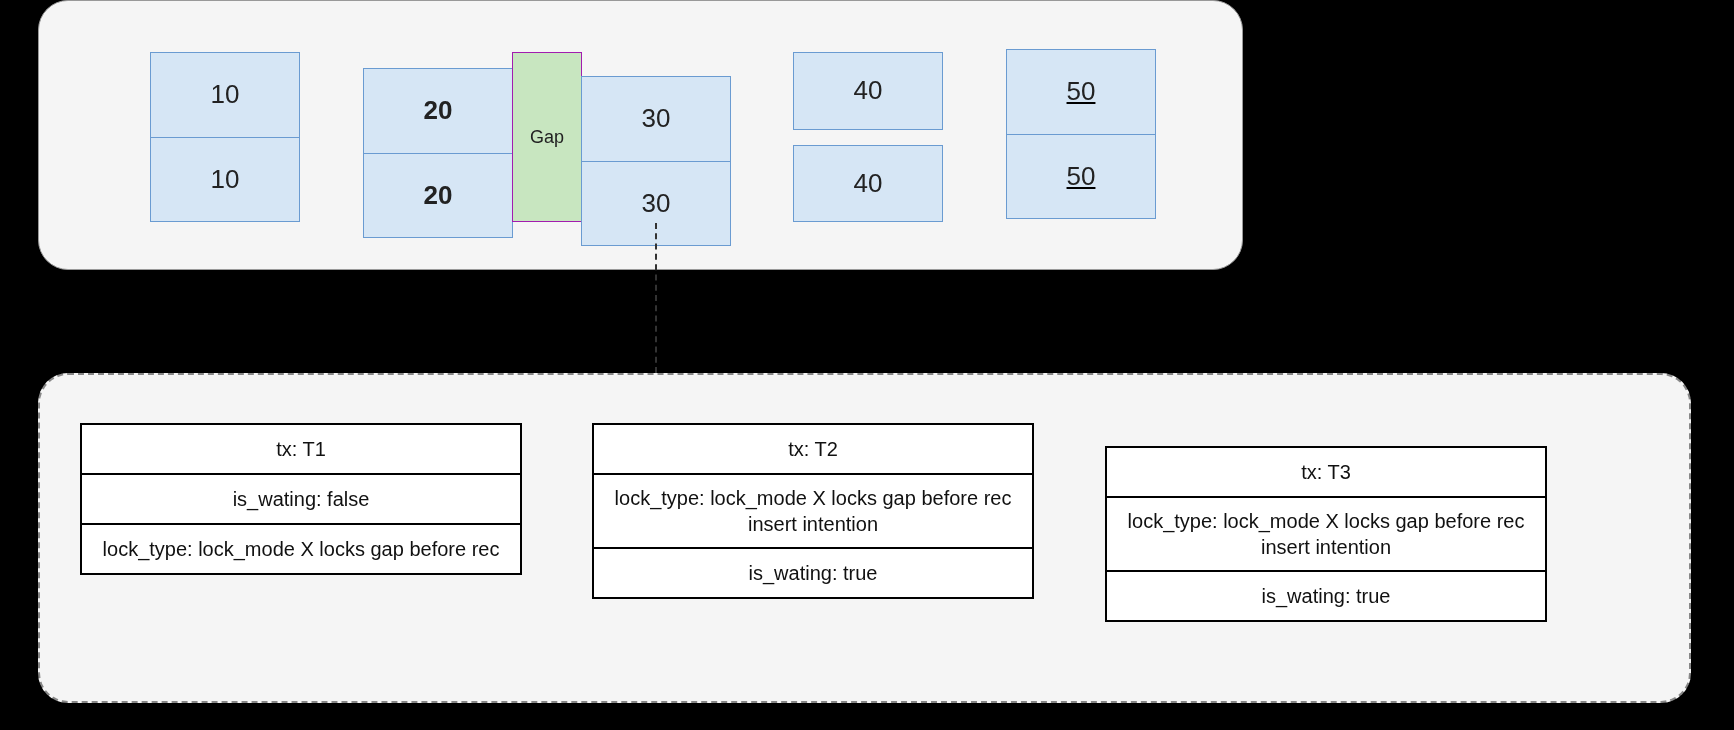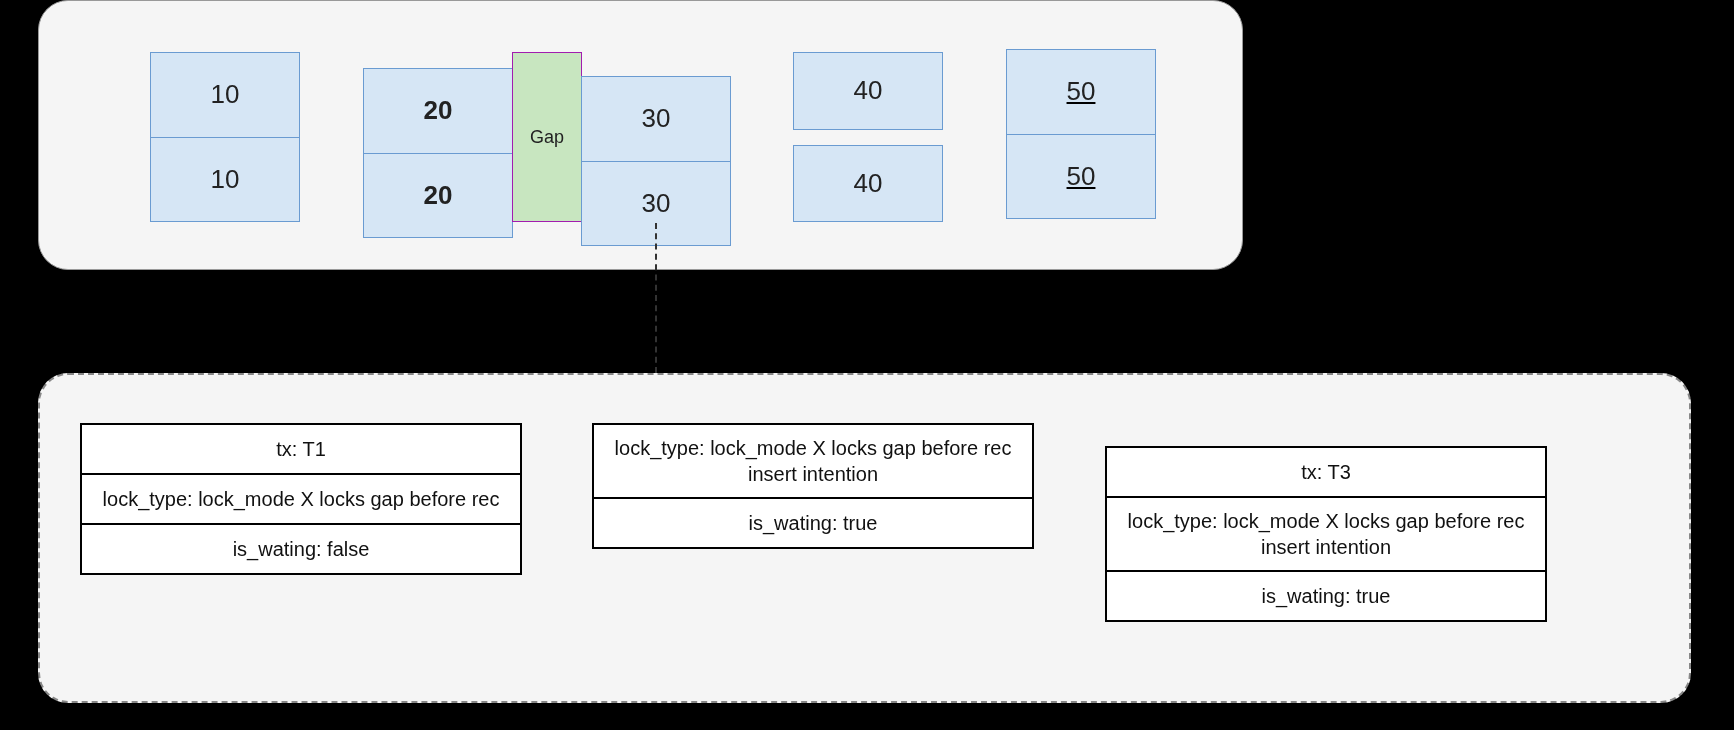--- a/index.html
+++ b/index.html
@@ -122,25 +122,26 @@
   <div class="cell">50</div>
   <div class="cell">50</div>
 </div>
 
 <div class="connector" style="left:655px; top:223px; height:150px;"></div>
 
 <div class="panel panel-bottom"></div>
 
 <div class="lockbox" style="left:80px; top:423px;">
   <div class="row">tx: T1</div>
+  <div class="row">is_wating: false</div>
   <div class="row">lock_type: lock_mode X locks gap before rec</div>
-  <div class="row">is_wating: false</div>
 </div>
 
 <div class="lockbox" style="left:592px; top:423px;">
+  <div class="row">tx: T2</div>
   <div class="row">lock_type: lock_mode X locks gap before rec insert intention</div>
   <div class="row">is_wating: true</div>
 </div>
 
 <div class="lockbox" style="left:1105px; top:423px;margin-top:23px;">
   <div class="row">tx: T3</div>
   <div class="row">lock_type: lock_mode X locks gap before rec insert intention</div>
   <div class="row">is_wating: true</div>
 </div>
 

